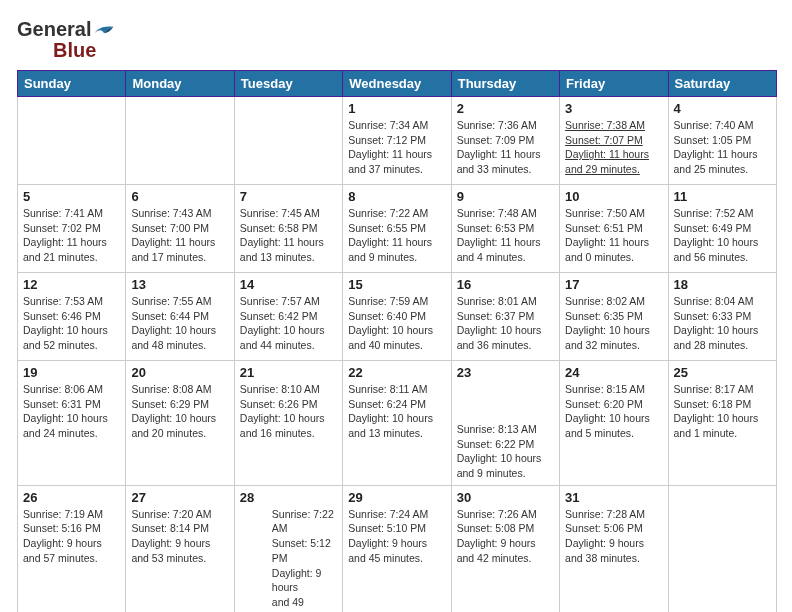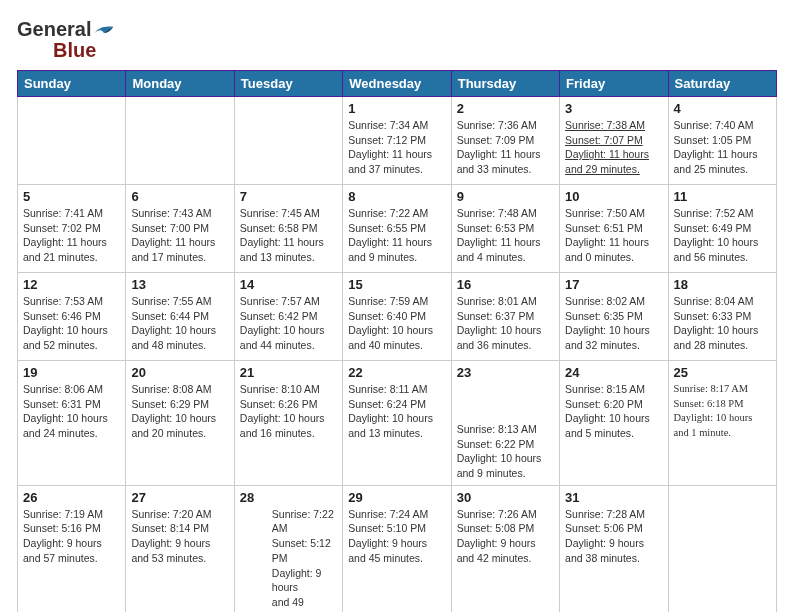--- a/index.html
+++ b/index.html
@@ -298,21 +298,21 @@
           </td>
           <td>
             <span class="day-number">24</span>
             <div class="day-info" style="white-space: pre-line;">Sunrise: 8:15 AM
 Sunset: 6:20 PM
 Daylight: 10 hours
 and 5 minutes.</div>
           </td>
           <td>
             <span class="day-number">25</span>
-            <div class="day-info" style="white-space: pre-line; font-family: Liberation Serif, serif;">Sunrise: 8:17 AM
+            <div class="day-info" style="white-space: pre-line;">Sunrise: 8:17 AM
 Sunset: 6:18 PM
 Daylight: 10 hours
 and 1 minute.</div>
           </td>
         </tr>
         <tr>
           <td>
             <span class="day-number">26</span>
             <div class="day-info" style="white-space: pre-line;">Sunrise: 7:19 AM
 Sunset: 5:16 PM

